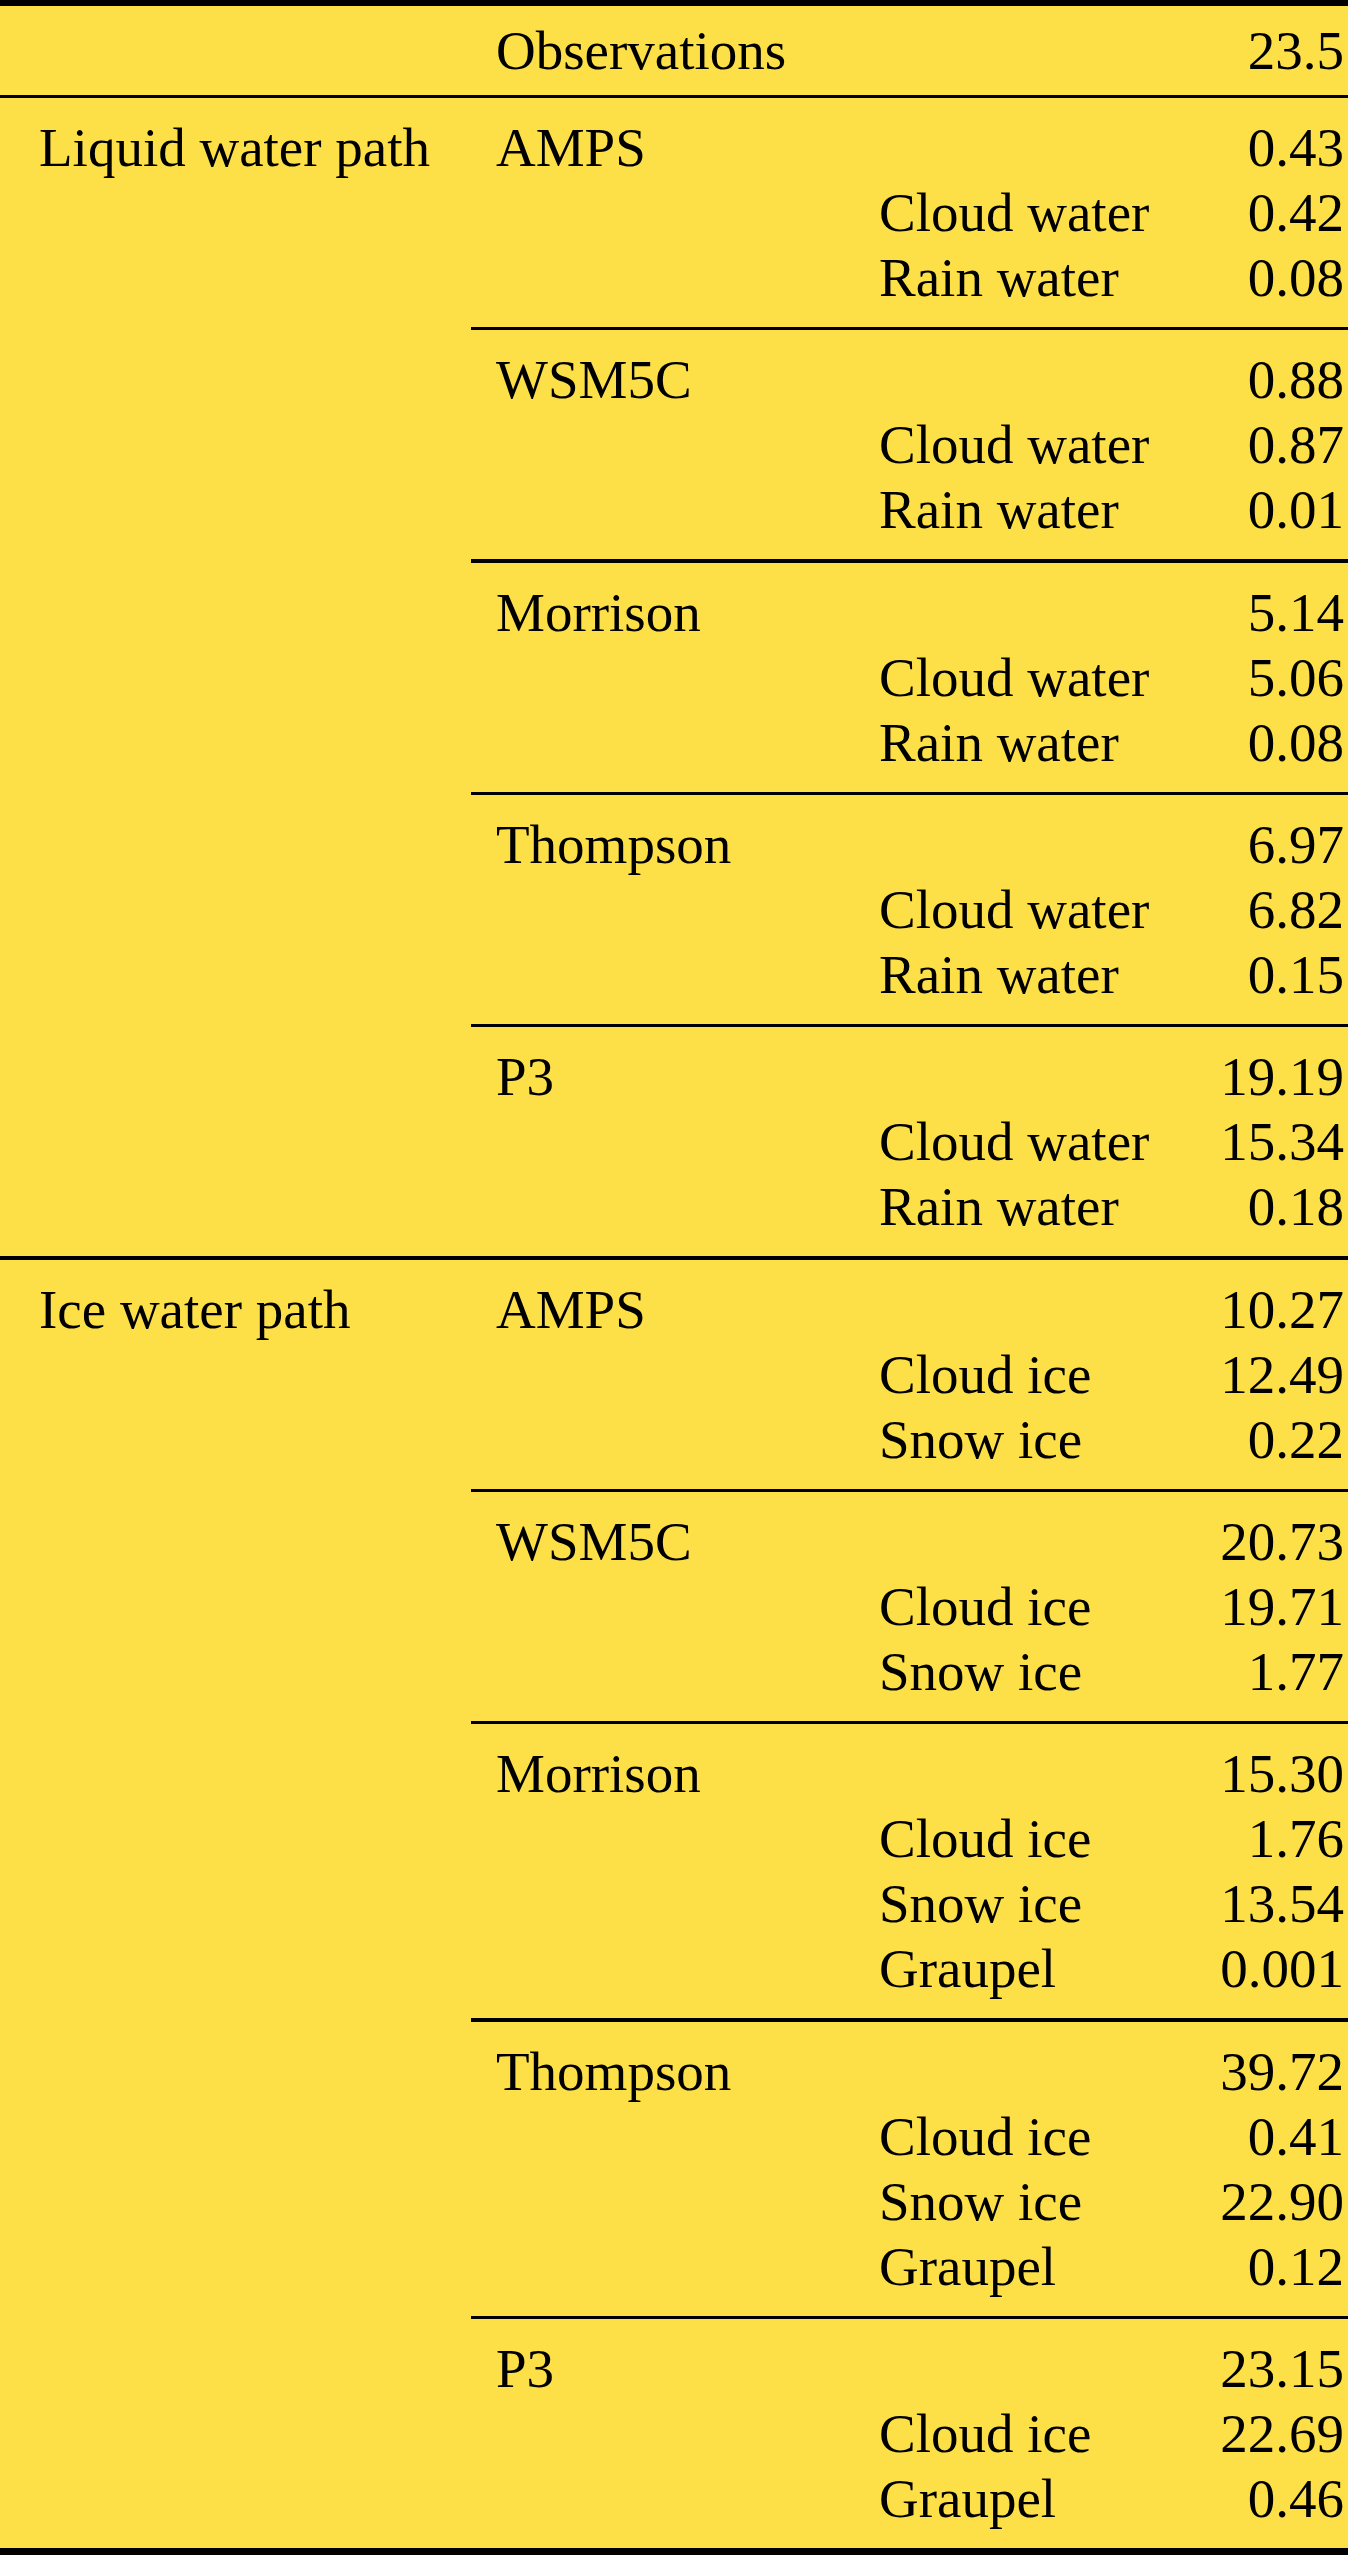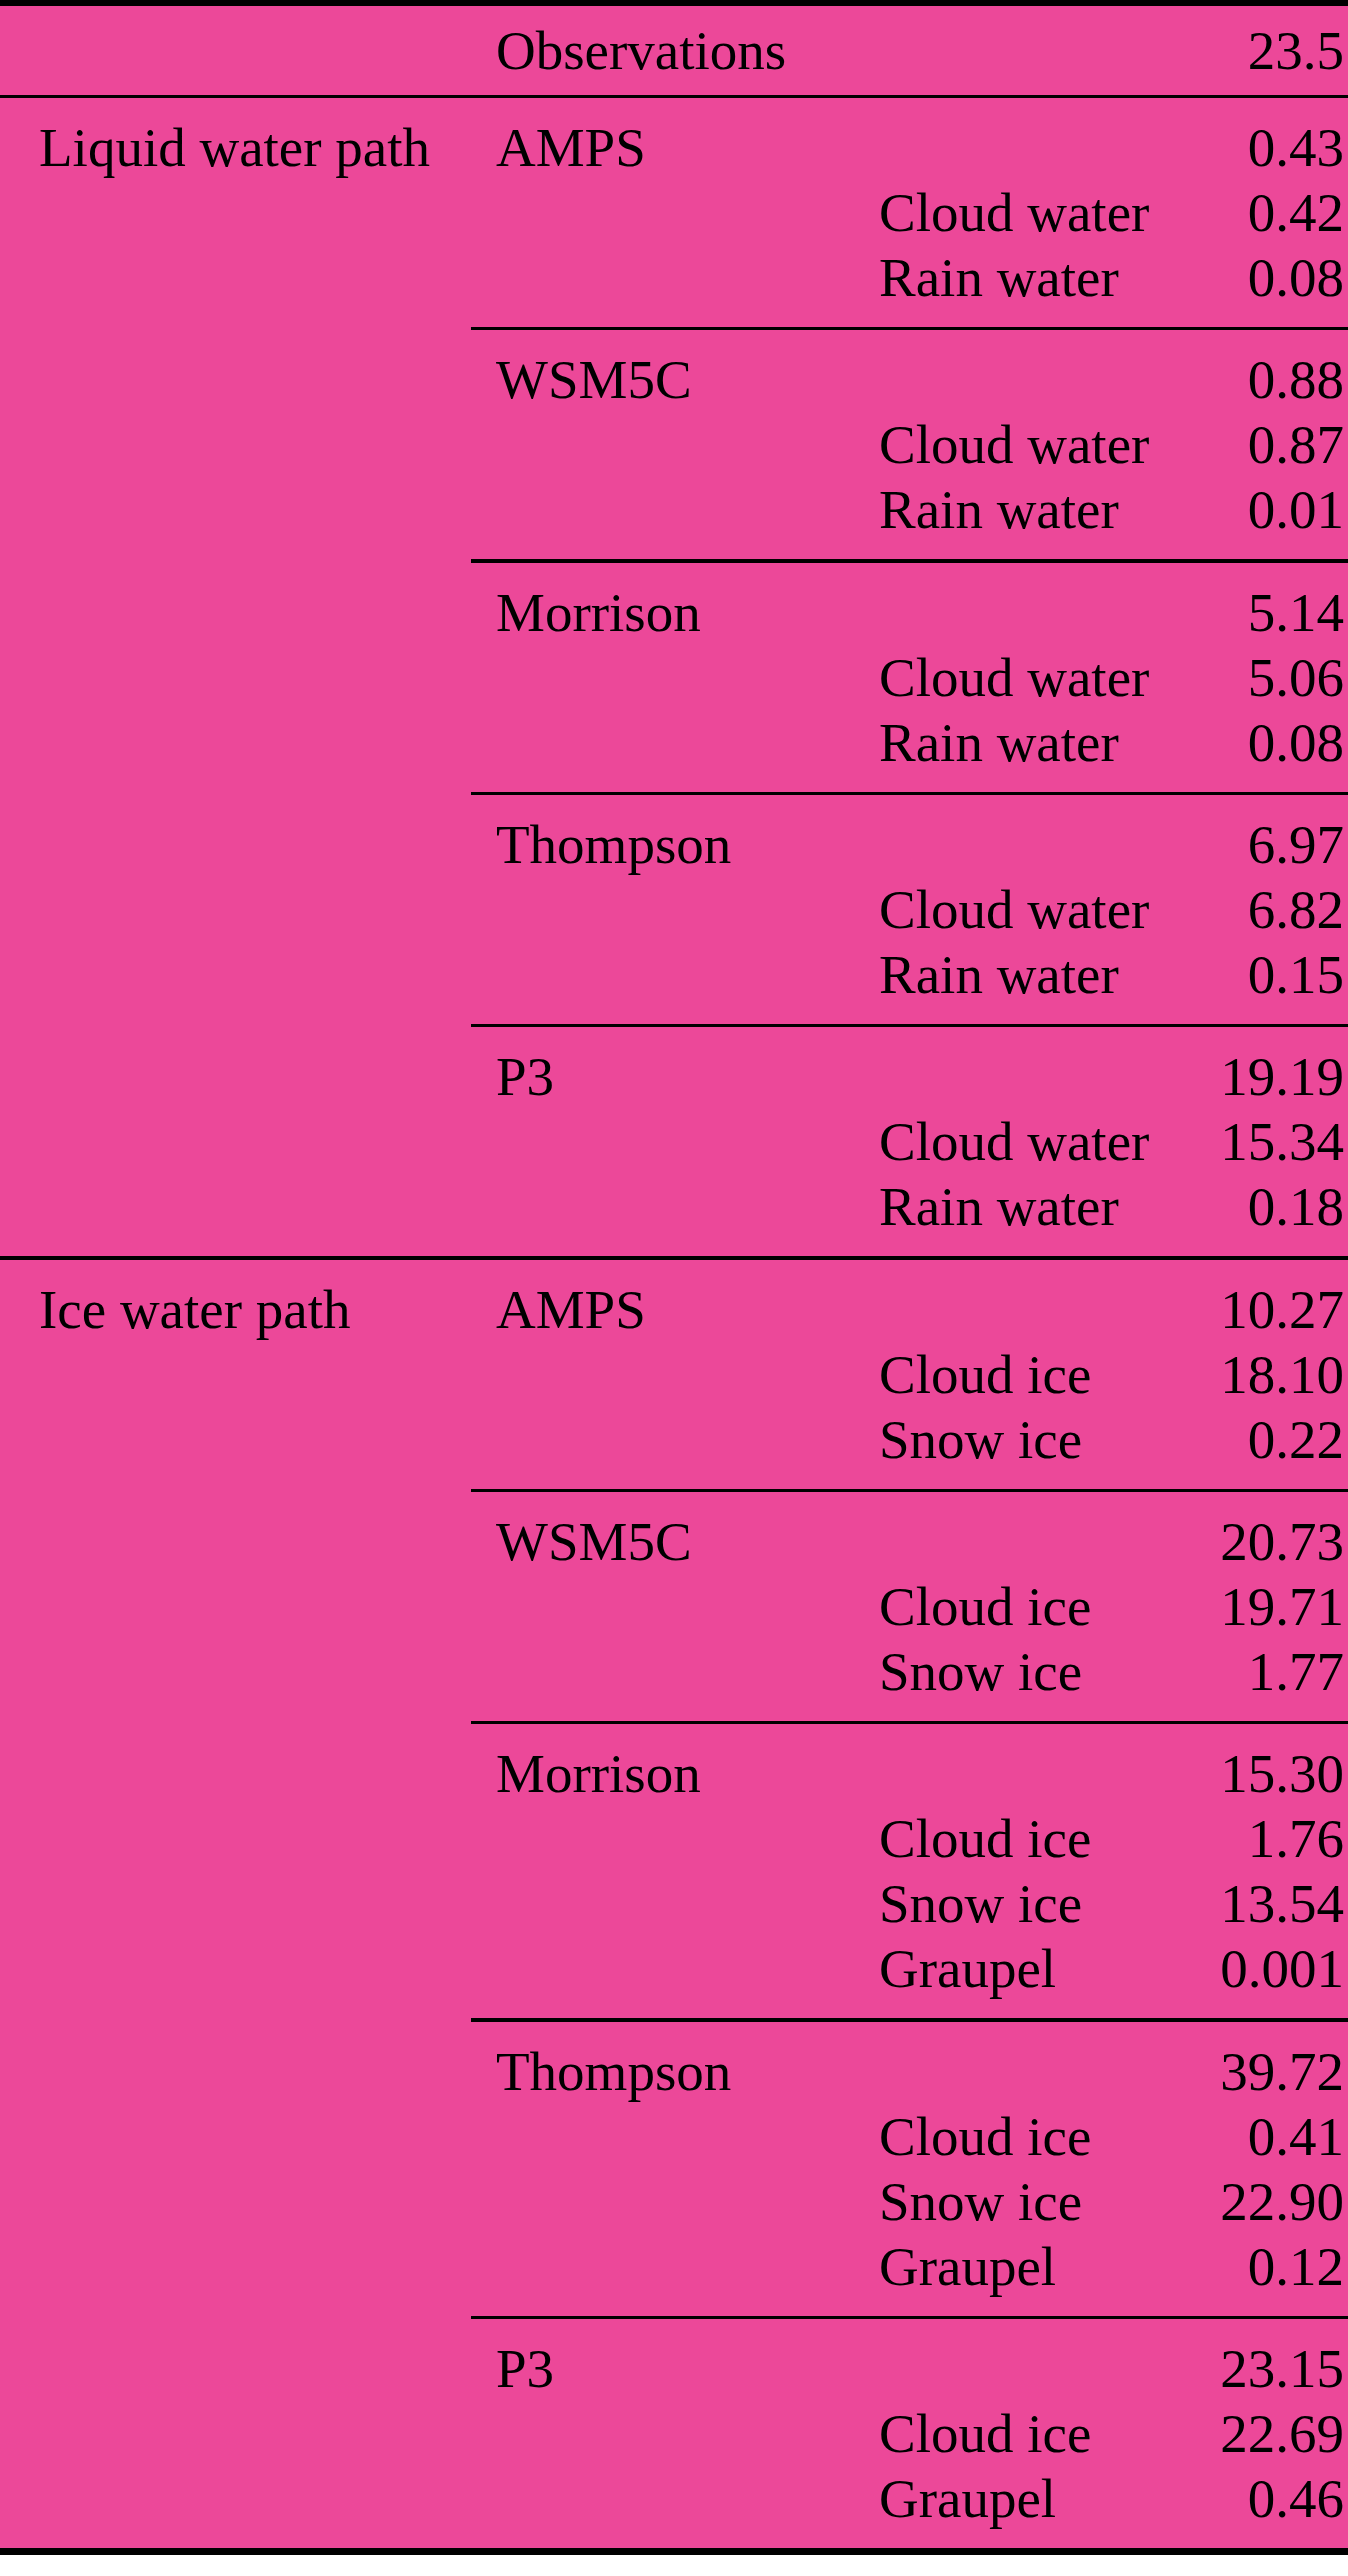--- a/index.html
+++ b/index.html
@@ -3,21 +3,21 @@
 <meta charset="utf-8">
 <style>
   html, body {
     margin: 0;
     padding: 0;
     background: #ffffff;
   }
   .table-wrap {
     position: relative;
     width: 1349px;
-    background: #ec4899;
+    background: #fde047;
     color: #000000;
     font-family: "Liberation Serif", "DejaVu Serif", serif;
     font-size: 55px;
     overflow: hidden;
   }
   .rule {
     background: #000000;
     width: 100%;
   }
   .rule-top    { height: 5.9px; }
@@ -150,21 +150,21 @@
   <div>
 
     <div class="group">
       <div class="row">
         <span class="c1">Ice water path</span>
         <span class="c2">AMPS</span>
         <span class="val">10.27</span>
       </div>
       <div class="row">
         <span class="c3">Cloud ice</span>
-        <span class="val">18.10</span>
+        <span class="val">12.49</span>
       </div>
       <div class="row">
         <span class="c3">Snow ice</span>
         <span class="val">0.22</span>
       </div>
     </div>
 
     <div class="rule rule-group"></div>
 
     <div class="group">

